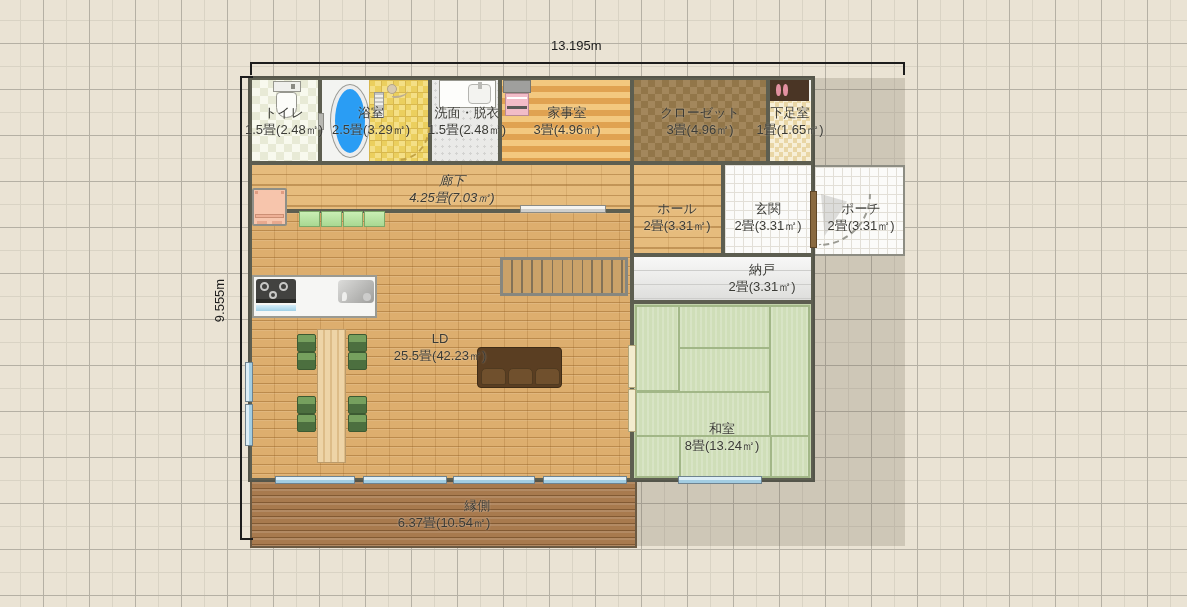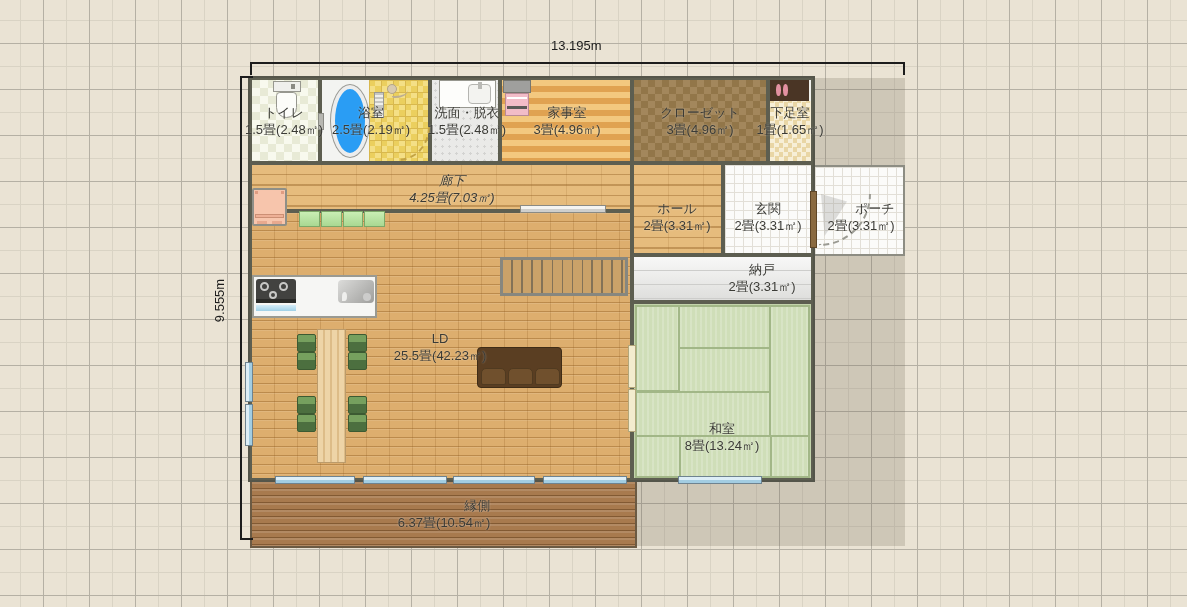--- a/index.html
+++ b/index.html
@@ -219,21 +219,21 @@
   <div class="abs" style="left:30px;bottom:2px;width:25px;height:17px;background:#70502d;border:1px solid #503a20;border-radius:5px 5px 2px 2px;"></div>
   <div class="abs" style="left:57px;bottom:2px;width:25px;height:17px;background:#70502d;border:1px solid #503a20;border-radius:5px 5px 2px 2px;"></div>
 </div>
 
 <div class="lbl" style="left:284px;top:121px;">
   <div>トイレ</div>
   <div>1.5畳(2.48㎡)</div>
 </div>
 <div class="lbl" style="left:371px;top:121px;">
   <div>浴室</div>
-  <div>2.5畳(2.19㎡)</div>
+  <div>2.5畳(3.29㎡)</div>
 </div>
 <div class="lbl" style="left:467px;top:121px;">
   <div>洗面・脱衣</div>
   <div>1.5畳(2.48㎡)</div>
 </div>
 <div class="lbl" style="left:567px;top:121px;">
   <div>家事室</div>
   <div>3畳(4.96㎡)</div>
 </div>
 <div class="lbl" style="left:700px;top:121px;">
@@ -249,21 +249,21 @@
   <div>4.25畳(7.03㎡)</div>
 </div>
 <div class="lbl" style="left:677px;top:217px;">
   <div>ホール</div>
   <div>2畳(3.31㎡)</div>
 </div>
 <div class="lbl" style="left:768px;top:217px;">
   <div>玄関</div>
   <div>2畳(3.31㎡)</div>
 </div>
-<div class="lbl" style="left:861px;top:217px;text-align:right;">
+<div class="lbl" style="left:861px;top:217px;">
   <div>ポーチ</div>
   <div>2畳(3.31㎡)</div>
 </div>
 <div class="lbl" style="left:722px;top:278px;margin-left:40px;">
   <div>納戸</div>
   <div>2畳(3.31㎡)</div>
 </div>
 <div class="lbl" style="left:440px;top:347px;">
   <div>LD</div>
   <div>25.5畳(42.23㎡)</div>

